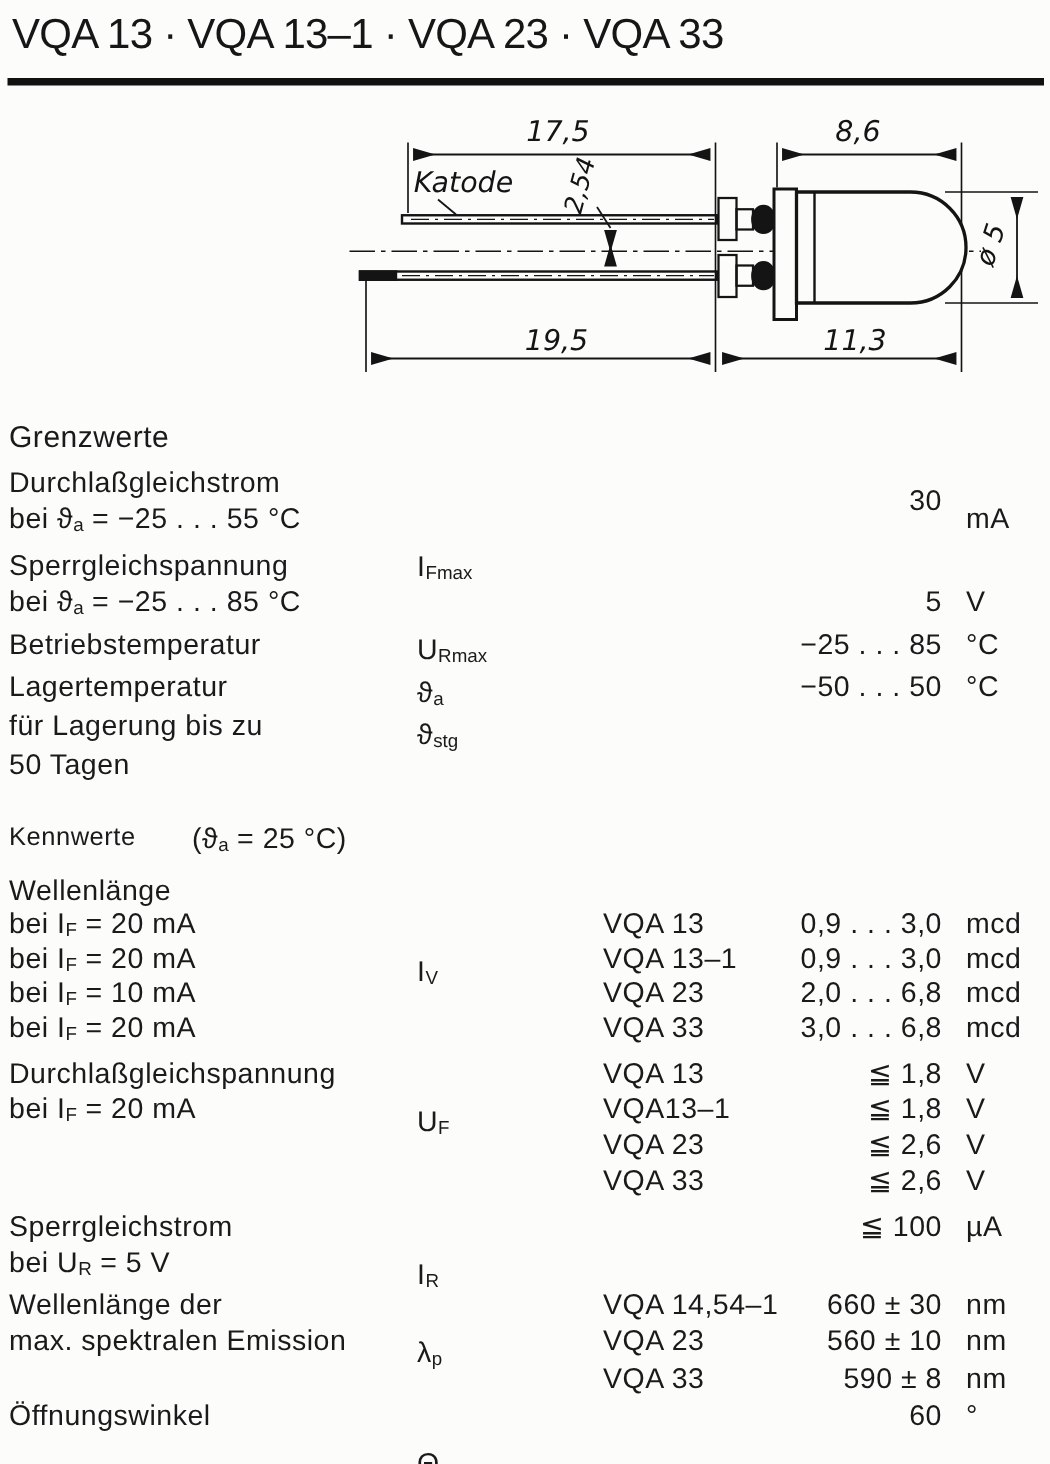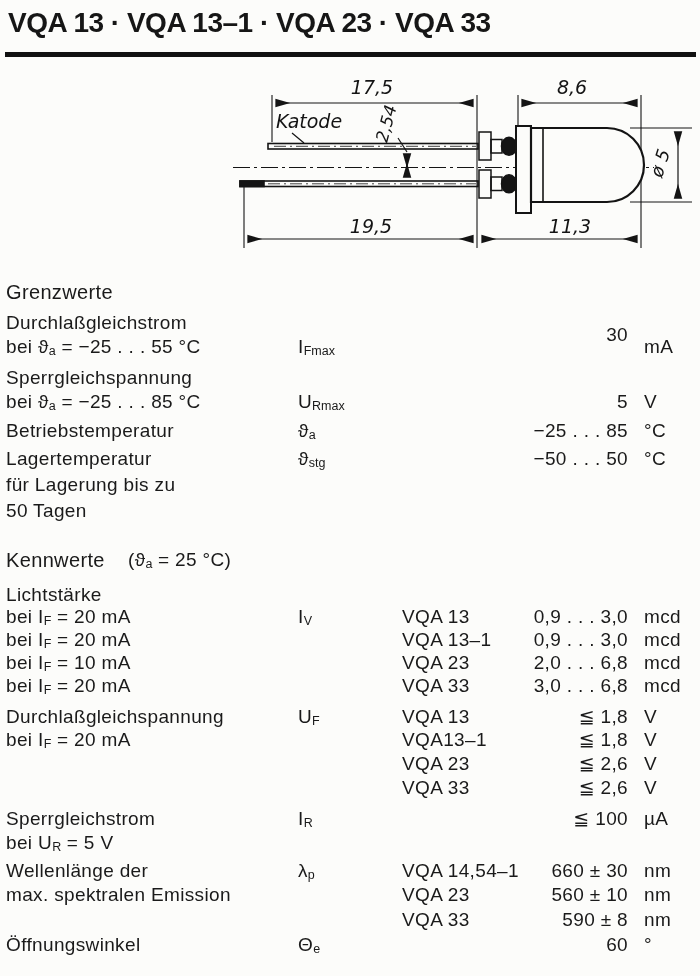--- a/index.html
+++ b/index.html
@@ -3,30 +3,30 @@
 <meta charset="utf-8">
 <style>
   html,body{margin:0;padding:0;}
   body{
     width:700px;height:976px;position:relative;overflow:hidden;
     background:#fcfcfa;color:#161616;
     font-family:"Liberation Sans","DejaVu Sans",sans-serif;
   }
   .title{
     position:absolute;top:7px;left:8px;
-    font-size:28px;font-weight:bold;letter-spacing:-0.5px;white-space:nowrap;
+    font-size:28px;font-weight:normal;letter-spacing:-0.5px;white-space:nowrap;
   }
   .rule{position:absolute;top:52px;left:5px;width:691px;height:5px;background:#111;}
   .t{
     position:absolute;font-size:19px;line-height:1.2;white-space:nowrap;
     letter-spacing:0.35px;color:#1a1a1a;
   }
   .b{font-weight:normal;}
   sub{font-size:12.5px;vertical-align:-0.18em;letter-spacing:0;}
-  .sym{left:298px;}
+  .sym{left:278px;margin-top:32px;}
   .typ{left:402px;}
   .val{left:438px;width:190px;text-align:right;}
   .unit{left:644px;}
   svg{position:absolute;top:76px;left:0;}
   .dtx{font-family:"DejaVu Sans",sans-serif;font-style:italic;font-size:19px;fill:#141414;}
 </style>
 </head>
 <body>
 
 <div>
@@ -125,24 +125,24 @@
   <span class="t val" style="top:420px">−25 . . . 85</span>
   <span class="t unit" style="top:420px">°C</span>
 
   <span class="t" style="top:448px;left:6px">Lagertemperatur</span>
   <span class="t sym" style="top:448px"><span>ϑ</span><sub>stg</sub></span>
   <span class="t val" style="top:448px">−50 . . . 50</span>
   <span class="t unit" style="top:448px">°C</span>
   <span class="t" style="top:474px;left:6px">für Lagerung bis zu</span>
   <span class="t" style="top:500px;left:6px">50 Tagen</span>
 
-  <span class="t b" style="top:548px;left:6px;font-size:20px">Kennwerte</span>
+  <span class="t b" style="top:548px;left:6px;font-size:17px">Kennwerte</span>
   <span class="t" style="top:549px;left:128px"><span>(</span><span>ϑ</span><sub>a</sub><span> = 25 °C)</span></span>
 
-  <span class="t" style="top:584px;left:6px">Lichtstärke</span>
+  <span class="t" style="top:584px;left:6px">Wellenlänge</span>
 
   <span class="t" style="top:606px;left:6px"><span>bei </span><span>I</span><sub>F</sub><span> = 20 mA</span></span>
   <span class="t sym" style="top:606px"><span>I</span><sub>V</sub></span>
   <span class="t typ" style="top:606px">VQA 13</span>
   <span class="t val" style="top:606px">0,9 . . . 3,0</span>
   <span class="t unit" style="top:606px">mcd</span>
 
   <span class="t" style="top:629px;left:6px"><span>bei </span><span>I</span><sub>F</sub><span> = 20 mA</span></span>
   <span class="t typ" style="top:629px">VQA 13–1</span>
   <span class="t val" style="top:629px">0,9 . . . 3,0</span>

